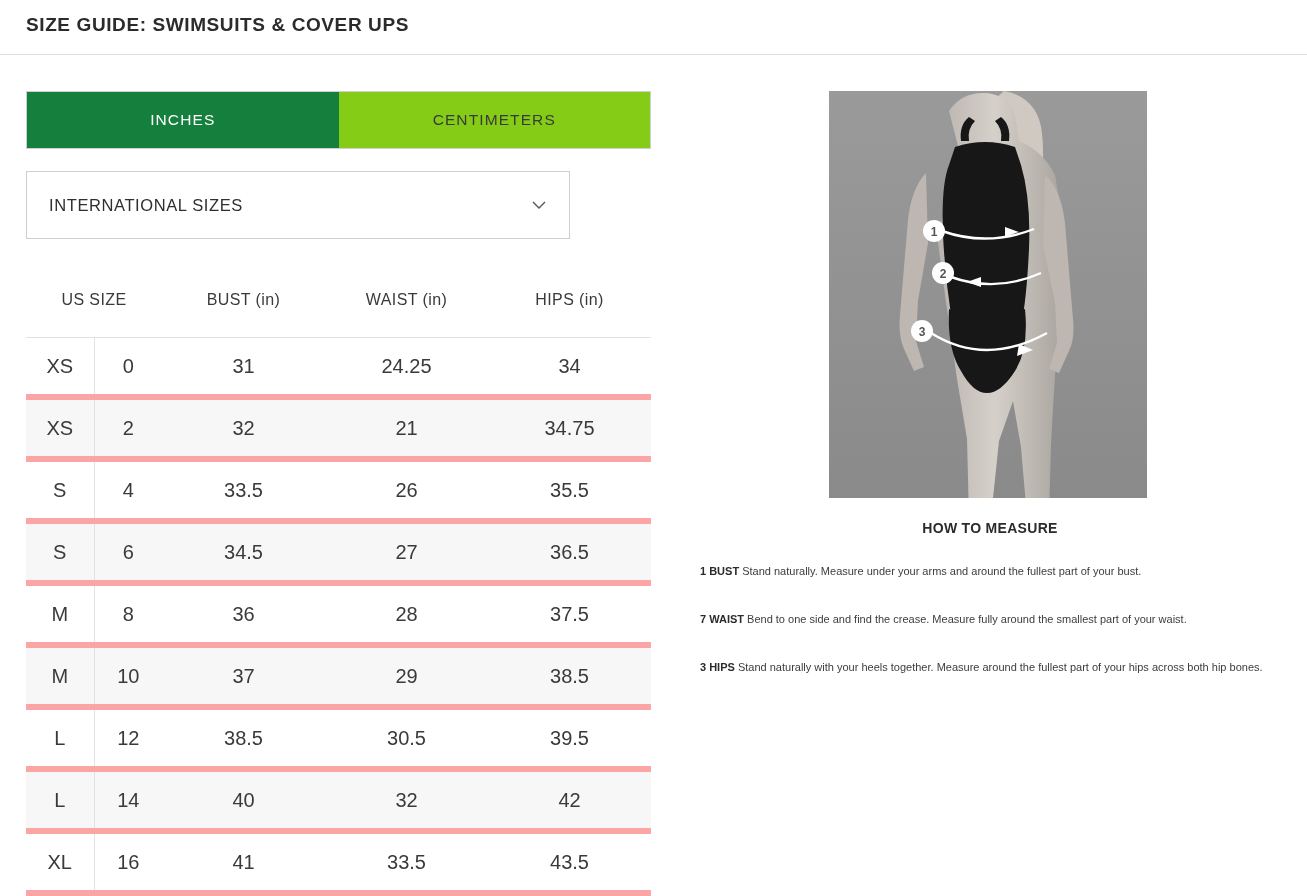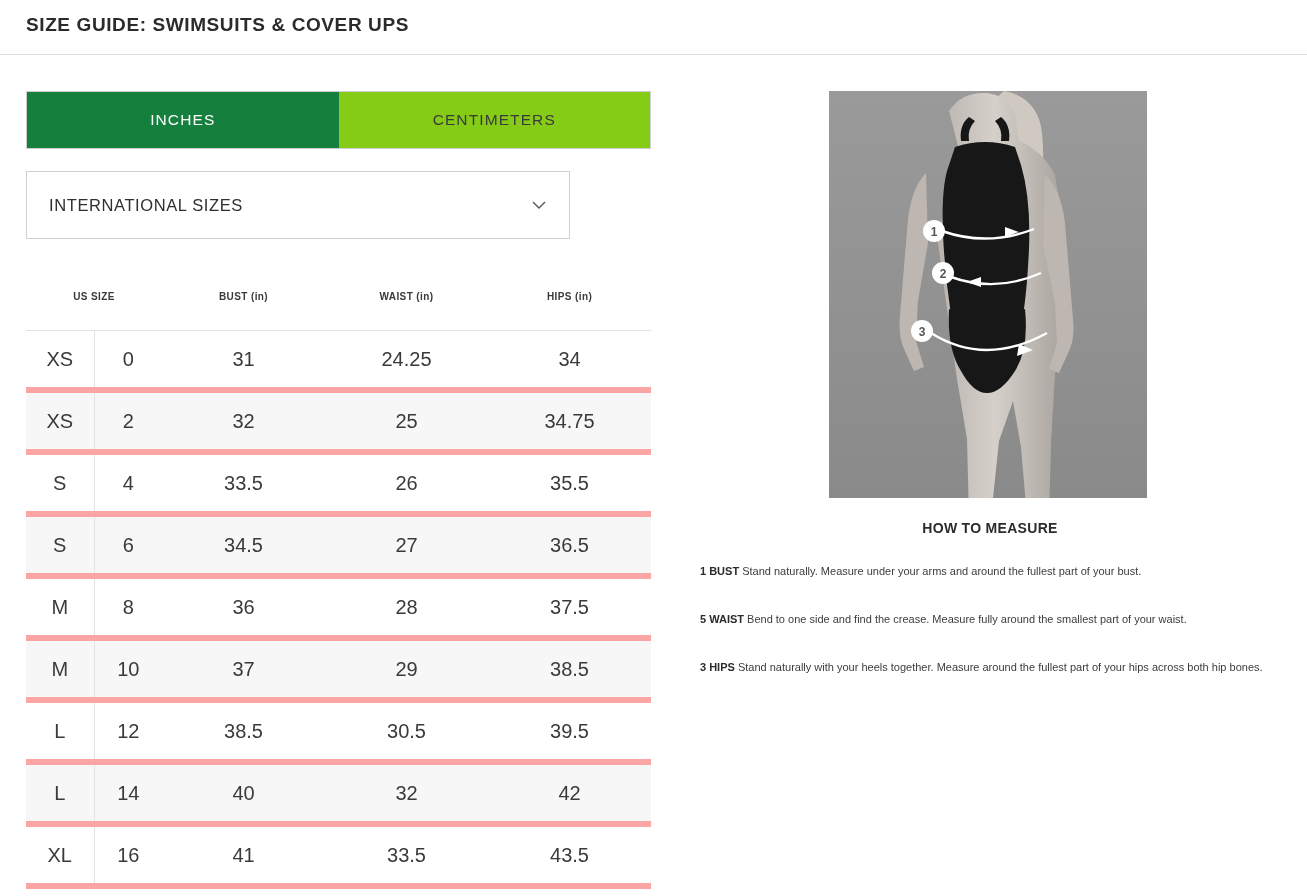--- a/index.html
+++ b/index.html
@@ -102,22 +102,22 @@
   }
 
   
   .size-table {
     margin-top: 28px;
     width: 625px;
     border-collapse: collapse;
     table-layout: fixed;
   }
   .size-table th {
-    font-size: 10px;
-    font-weight: bold;
+    font-size: 16px;
+    font-weight: normal;
     color: #3a3a3a;
     letter-spacing: 0.4px;
     padding: 24px 0 28px 0;
     text-align: center;
     border-bottom: 1px solid #e2e2e2;
     vertical-align: middle;
   }
   .size-table td {
     font-size: 20px;
     color: #3a3a3a;
@@ -223,21 +223,21 @@
             <td class="cell-letter">XS</td>
             <td>0</td>
             <td>31</td>
             <td>24.25</td>
             <td>34</td>
           </tr>
           <tr>
             <td class="cell-letter">XS</td>
             <td>2</td>
             <td>32</td>
-            <td>25</td>
+            <td>21</td>
             <td>34.75</td>
           </tr>
           <tr>
             <td class="cell-letter">S</td>
             <td>4</td>
             <td>33.5</td>
             <td>26</td>
             <td>35.5</td>
           </tr>
           <tr>
@@ -336,21 +336,21 @@
       </div>
 
       <div class="measure-block">
         <div class="measure-title">HOW TO MEASURE</div>
 
         <div class="measure-item">
           <b>1 BUST</b><span> Stand naturally. Measure under your arms and around the fullest part of your bust.</span>
         </div>
 
         <div class="measure-item">
-          <b>5 WAIST</b><span> Bend to one side and find the crease. Measure fully around the smallest part of your waist.</span>
+          <b>7 WAIST</b><span> Bend to one side and find the crease. Measure fully around the smallest part of your waist.</span>
         </div>
 
         <div class="measure-item">
           <b>3 HIPS</b><span> Stand naturally with your heels together. Measure around the fullest part of your hips across both hip bones.</span>
         </div>
       </div>
     </div>
   </div>
 </div>
 

